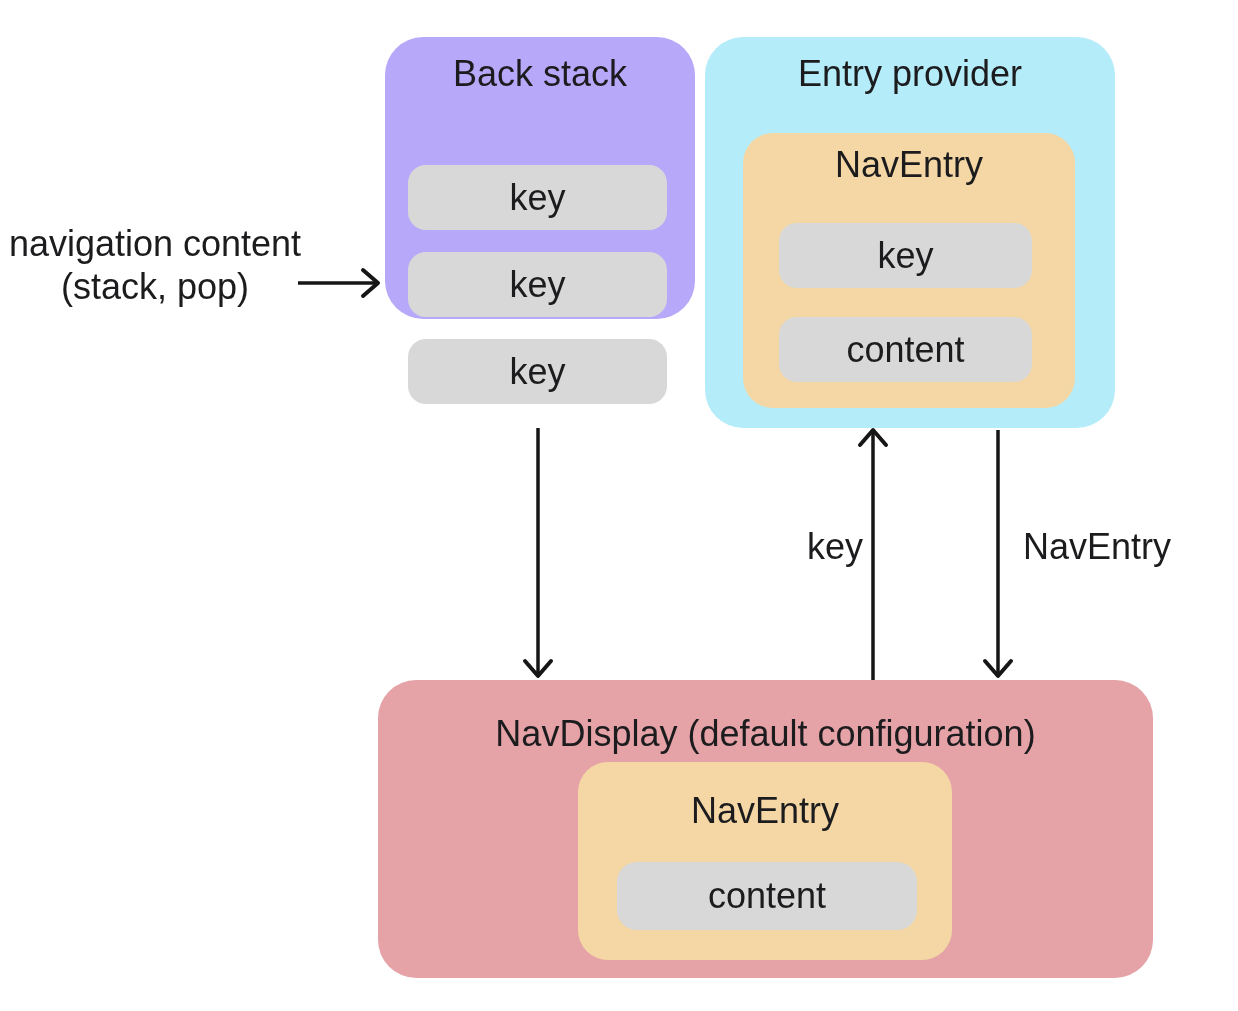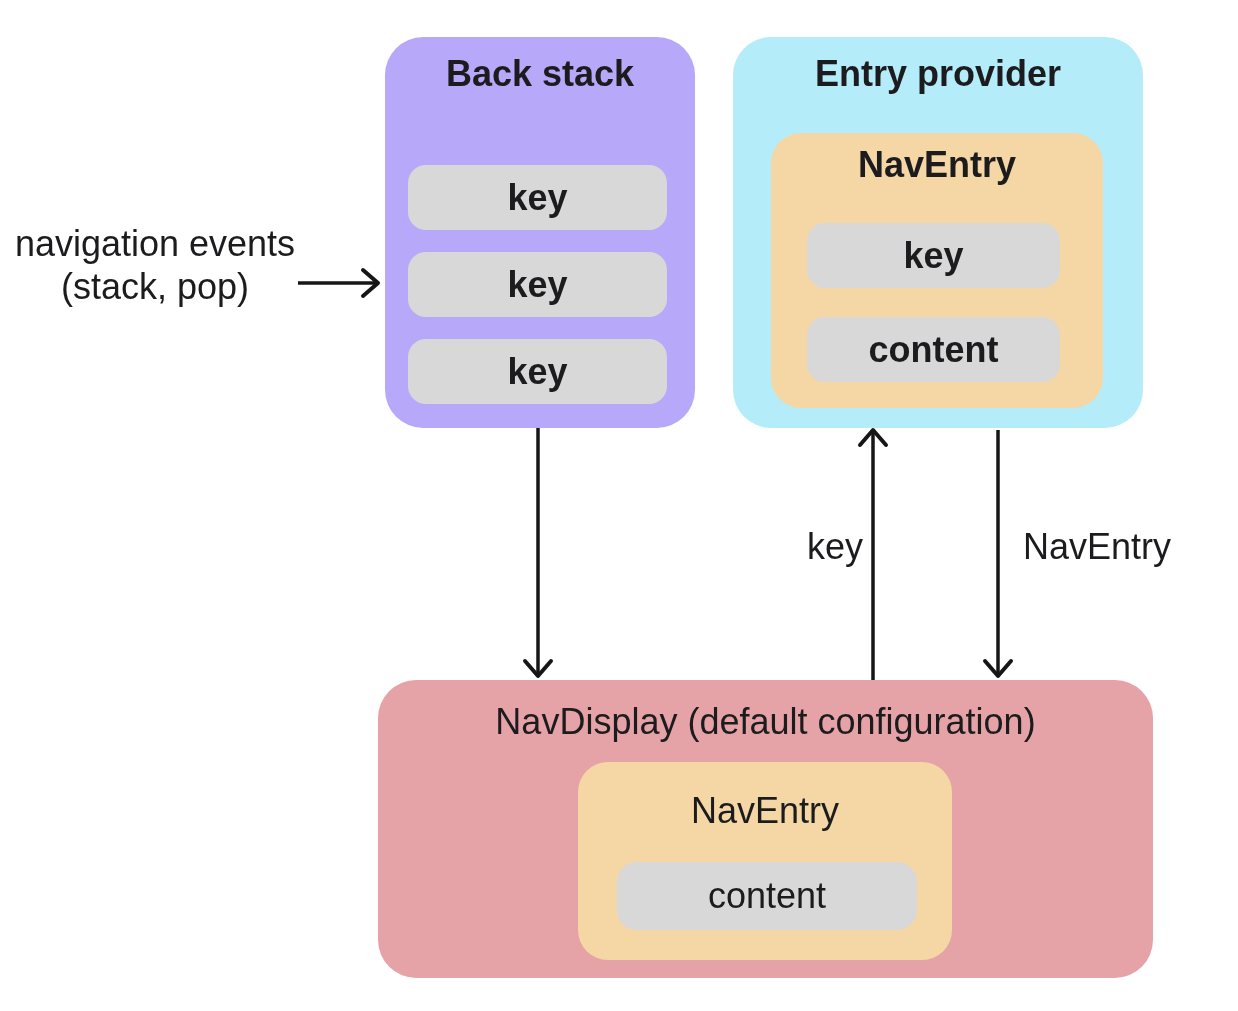--- a/index.html
+++ b/index.html
@@ -41,22 +41,22 @@
   .pill {
     position: absolute;
     background: var(--pill);
     border-radius: 18px;
     display: flex;
     align-items: center;
     justify-content: center;
     font-size: 36px;
     color: var(--text);
   }
-  .backstack-box { left: 385px; top: 37px; width: 310px; height: 391px; background: var(--back-stack); font-weight: bold; }
-  .entryprovider-box { left: 733px; top: 37px; width: 410px; height: 391px; background: var(--entry-provider); font-weight: bold; }
+  .backstack-box { left: 385px; top: 37px; width: 310px; height: 282px; background: var(--back-stack); }
+  .entryprovider-box { left: 705px; top: 37px; width: 410px; height: 391px; background: var(--entry-provider); }
   .naventry-box-top {
     position: absolute;
     left: 38px; top: 96px; width: 332px; height: 275px;
     background: var(--nav-entry);
     border-radius: 30px;
   }
   .navdisplay-box { left: 378px; top: 680px; width: 775px; height: 298px; background: var(--nav-display); }
   .naventry-box-bottom {
     position: absolute;
     left: 200px; top: 82px; width: 374px; height: 198px;
@@ -111,21 +111,21 @@
       <line class="arrow-line" x1="873" y1="680" x2="873" y2="433"></line>
       <path class="arrow-head" d="M 860 445 L 873 430 L 886 445"></path>
     </g>
     <g>
       <line class="arrow-line" x1="998" y1="430" x2="998" y2="673"></line>
       <path class="arrow-head" d="M 985 661 L 998 676 L 1011 661"></path>
     </g>
   </svg>
 
   <div class="nav-events-label">
-    <div>navigation events</div>
+    <div>navigation content</div>
     <div>(stack, pop)</div>
   </div>
 
   <div class="box backstack-box">
     <div class="box-title" style="top:17px;">Back stack</div>
     <div class="pill" style="left:23px; top:128px; width:259px; height:65px;">key</div>
     <div class="pill" style="left:23px; top:215px; width:259px; height:65px;">key</div>
     <div class="pill" style="left:23px; top:302px; width:259px; height:65px;">key</div>
   </div>
 
@@ -135,20 +135,20 @@
       <div class="box-title" style="top:12px;">NavEntry</div>
       <div class="pill" style="left:36px; top:90px; width:253px; height:65px;">key</div>
       <div class="pill" style="left:36px; top:184px; width:253px; height:65px;">content</div>
     </div>
   </div>
 
   <div class="arrow-label key-arrow-label">key</div>
   <div class="arrow-label naventry-arrow-label">NavEntry</div>
 
   <div class="box navdisplay-box">
-    <div class="box-title" style="top:22px;">NavDisplay (default configuration)</div>
+    <div class="box-title" style="top:34px;">NavDisplay (default configuration)</div>
     <div class="naventry-box-bottom">
       <div class="box-title" style="top:29px;">NavEntry</div>
       <div class="pill" style="left:39px; top:100px; width:300px; height:68px; border-radius:20px;">content</div>
     </div>
   </div>
 
 </div>
 
 </body></html>

